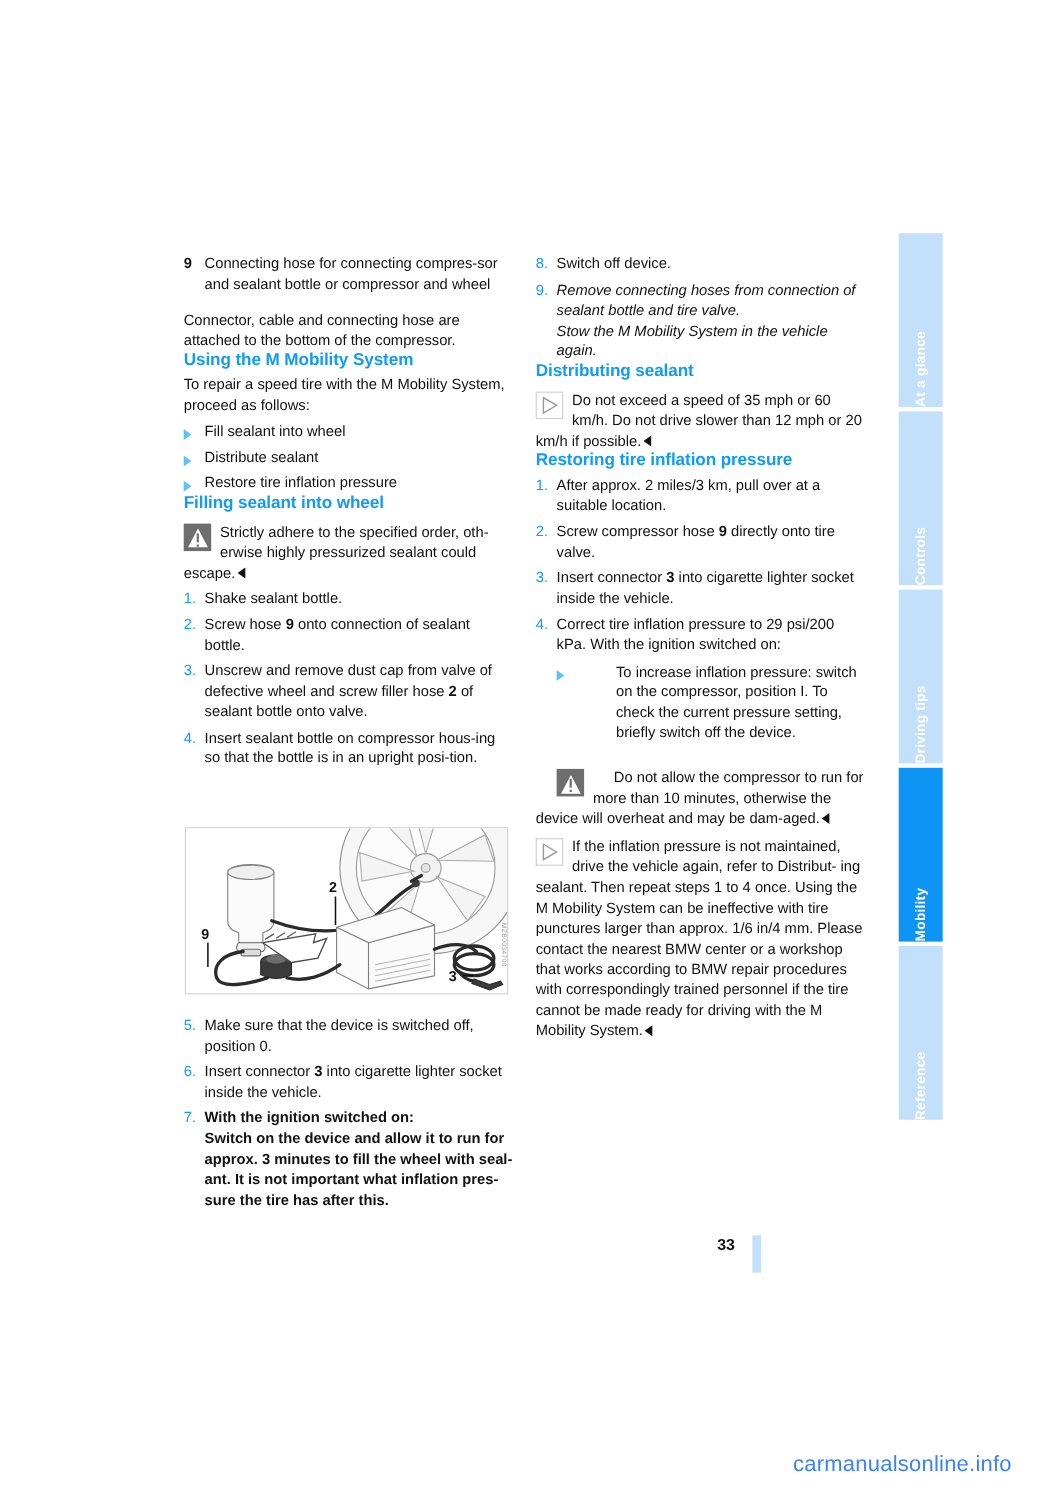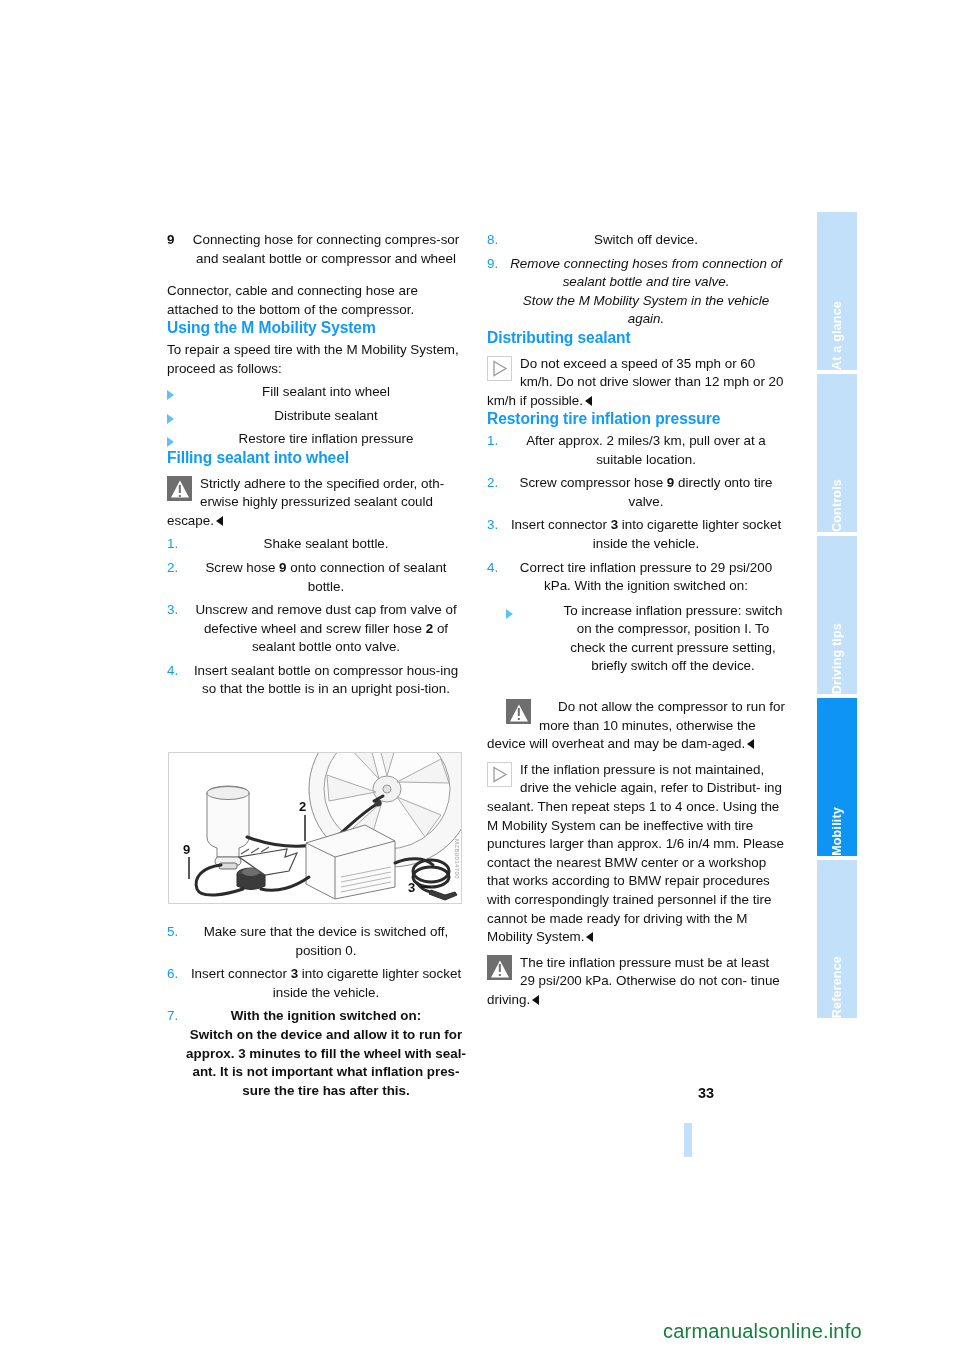--- a/index.html
+++ b/index.html
@@ -74,21 +74,21 @@
   }
   .row.tight { margin-top: 3px; }
   .marker {
     flex: 0 0 auto;
     width: 19px;
     color: #129bf5;
     font-weight: normal;
   }
   .marker.num { color:#129bf5; }
   .marker.bold-black { color:#111; font-weight:bold; }
-  .row-text { flex: 1 1 auto; text-align: center; }
+  .row-text { flex: 1 1 auto; }
 
   
   .row.sub { margin-left: 19px; margin-top: 6px; gap: 35px; }
   .row.sub .marker { width: 19px; }
 
   
   .tri-bullet {
     display:inline-block;
     width:0; height:0;
     border-left: 7px solid #5fc0fb;
@@ -179,39 +179,38 @@
     writing-mode: vertical-rl;
     font-size: 6px;
     color:#9a9a9a;
     letter-spacing:.4px;
     font-family:"Liberation Sans", sans-serif;
   }
 
   
   #page-number {
     position:absolute;
-    left: 652px; top: 1085px;
+    left: 652px; top: 1124px;
     font-size: 14.5px;
     font-weight: bold;
     color:#111;
-    margin-left:46px;
   }
   #page-marker {
     position:absolute;
     left: 684px; top: 1123px;
     width: 8px; height: 34px;
     background:#c3e0fb;
   }
 
   
   #footer-watermark {
     position:absolute;
-    left: 663px; top: 1320px;
+    left: 721px; top: 1320px;
     font-size: 20px;
-    color: #15803d;
+    color: #3b82f6;
     letter-spacing: .2px;
   }
   b { font-weight: bold; }
 </style>
 </head>
 <body>
 
 <div id="page">
 
   <div id="tab-strip">
@@ -456,31 +455,20 @@
         <svg width="17" height="17" viewBox="0 0 17 17">
             <polygon points="3,1.5 15,8.5 3,15.5" fill="none" stroke="#9b9b9b" stroke-width="1.3"></polygon>
           </svg>
       </div>
       <div class="note-body">
         <span>If the inflation pressure is not maintained, drive the vehicle again, refer to Distribut-</span>
         <span>ing sealant. Then repeat steps 1 to 4 once. Using the M Mobility System can be ineffective with tire punctures larger than approx. 1/6 in/4 mm. Please contact the nearest BMW center or a workshop that works according to BMW repair procedures with correspondingly trained personnel if the tire cannot be made ready for driving with the M Mobility System.</span><i class="end-tri"></i>
       </div>
     </div>
 
-    <div class="note">
-      <div class="icon warn-icon">
-        <i class="wtri"></i>
-          <i class="wbang"></i>
-          <i class="wdot"></i>
-      </div>
-      <div class="note-body">
-        <span>The tire inflation pressure must be at least 29 psi/200 kPa. Otherwise do not con-</span>
-        <span>tinue driving.</span><i class="end-tri"></i>
-      </div>
-    </div>
   </div>
 
   <div id="page-number">33</div>
   <div id="page-marker"></div>
 
   <div id="footer-watermark">carmanualsonline.info</div>
 
 </div>
 
 </body></html>

